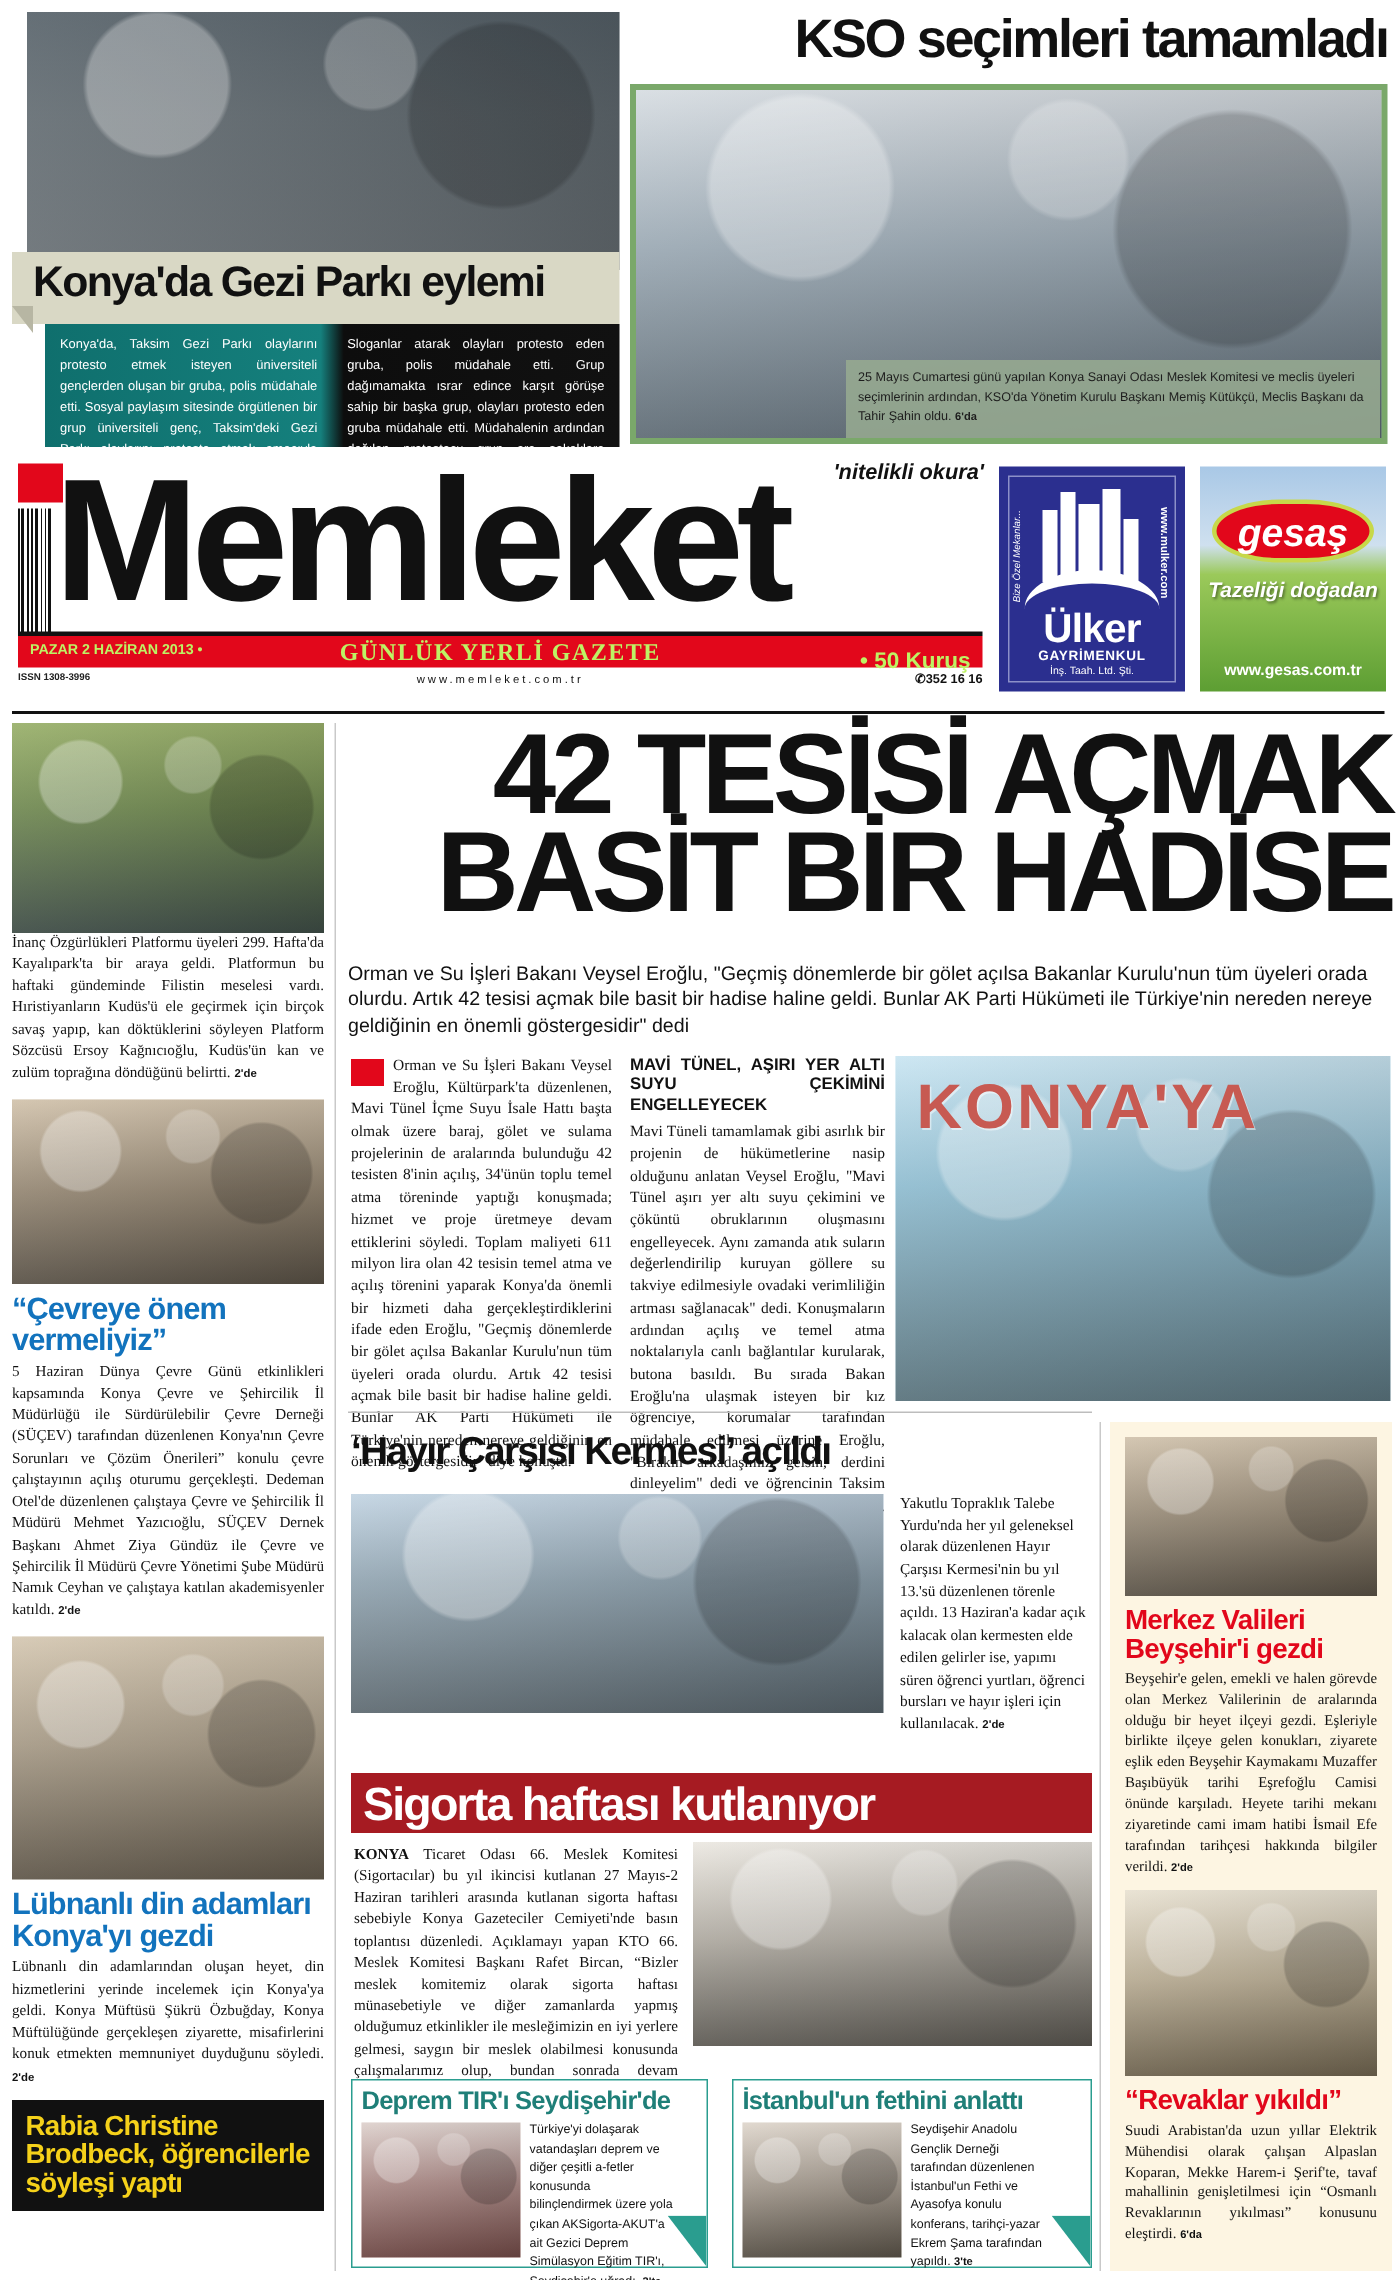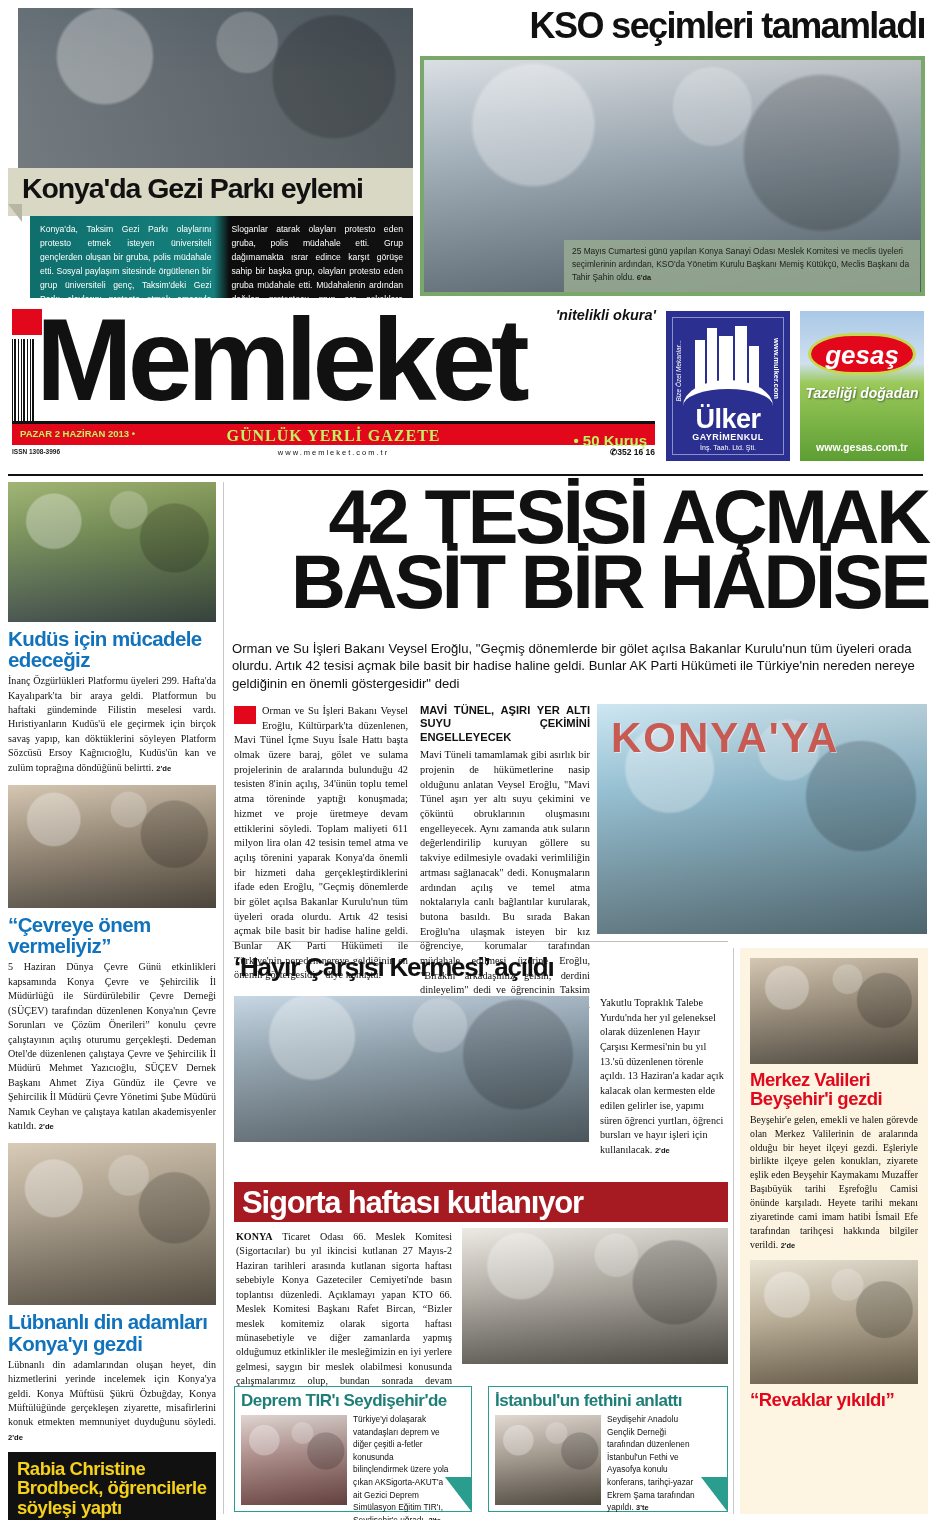--- a/index.html
+++ b/index.html
@@ -264,21 +264,20 @@
   </div>
 
   <div class="hline" style="left:8px; top:474px; width:915px; height:2px; background:#111;"></div>
 
   <div class="vline" style="left:223px; top:482px; height:1032px;"></div>
 
   <div class="lcol">
 
     <div>
       <div class="ph photo ph-portrait" style="height:140px;"></div>
-      <div class="lhead">Kudüs için mücadele edeceğiz</div>
       <div class="lbody">
         <span>İnanç Özgürlükleri Platformu üyeleri 299. Hafta'da Kayalıpark'ta bir araya geldi. Platformun bu haftaki gündeminde Filistin meselesi vardı. Hıristiyanların Kudüs'ü ele geçirmek için birçok savaş yapıp, kan döktüklerini söyleyen Platform Sözcüsü Ersoy Kağnıcıoğlu, Kudüs'ün kan ve zulüm toprağına döndüğünü belirtti.</span>
         <span class="pg">2'de</span>
       </div>
     </div>
 
     <div style="margin-top:10px;">
       <div class="ph photo ph-hall" style="height:123px;"></div>
       <div class="lhead">“Çevreye önem vermeliyiz”</div>
       <div class="lbody">
@@ -374,16 +373,20 @@
       <div class="rhead">Merkez Valileri Beyşehir'i gezdi</div>
       <div class="rbody">
         <span>Beyşehir'e gelen, emekli ve halen görevde olan Merkez Valilerinin de aralarında olduğu bir heyet ilçeyi gezdi. Eşleriyle birlikte ilçeye gelen konukları, ziyarete eşlik eden Beyşehir Kaymakamı Muzaffer Başıbüyük tarihi Eşrefoğlu Camisi önünde karşıladı. Heyete tarihi mekanı ziyaretinde cami imam hatibi İsmail Efe tarafından tarihçesi hakkında bilgiler verildi.</span>
         <span class="pg">2'de</span>
       </div>
     </div>
 
     <div style="margin-top:9px;">
       <div class="ph photo ph-rev" style="height:124px;"></div>
       <div class="rhead">“Revaklar yıkıldı”</div>
+      <div class="rbody">
+        <span>Suudi Arabistan'da uzun yıllar Elektrik Mühendisi olarak çalışan Alpaslan Koparan, Mekke Harem-i Şerif'te, tavaf mahallinin genişletilmesi için “Osmanlı Revaklarının yıkılması” konusunu eleştirdi.</span>
+        <span class="pg">6'da</span>
+      </div>
     </div>
   </div>
 
 </div>
 
 </body></html>

